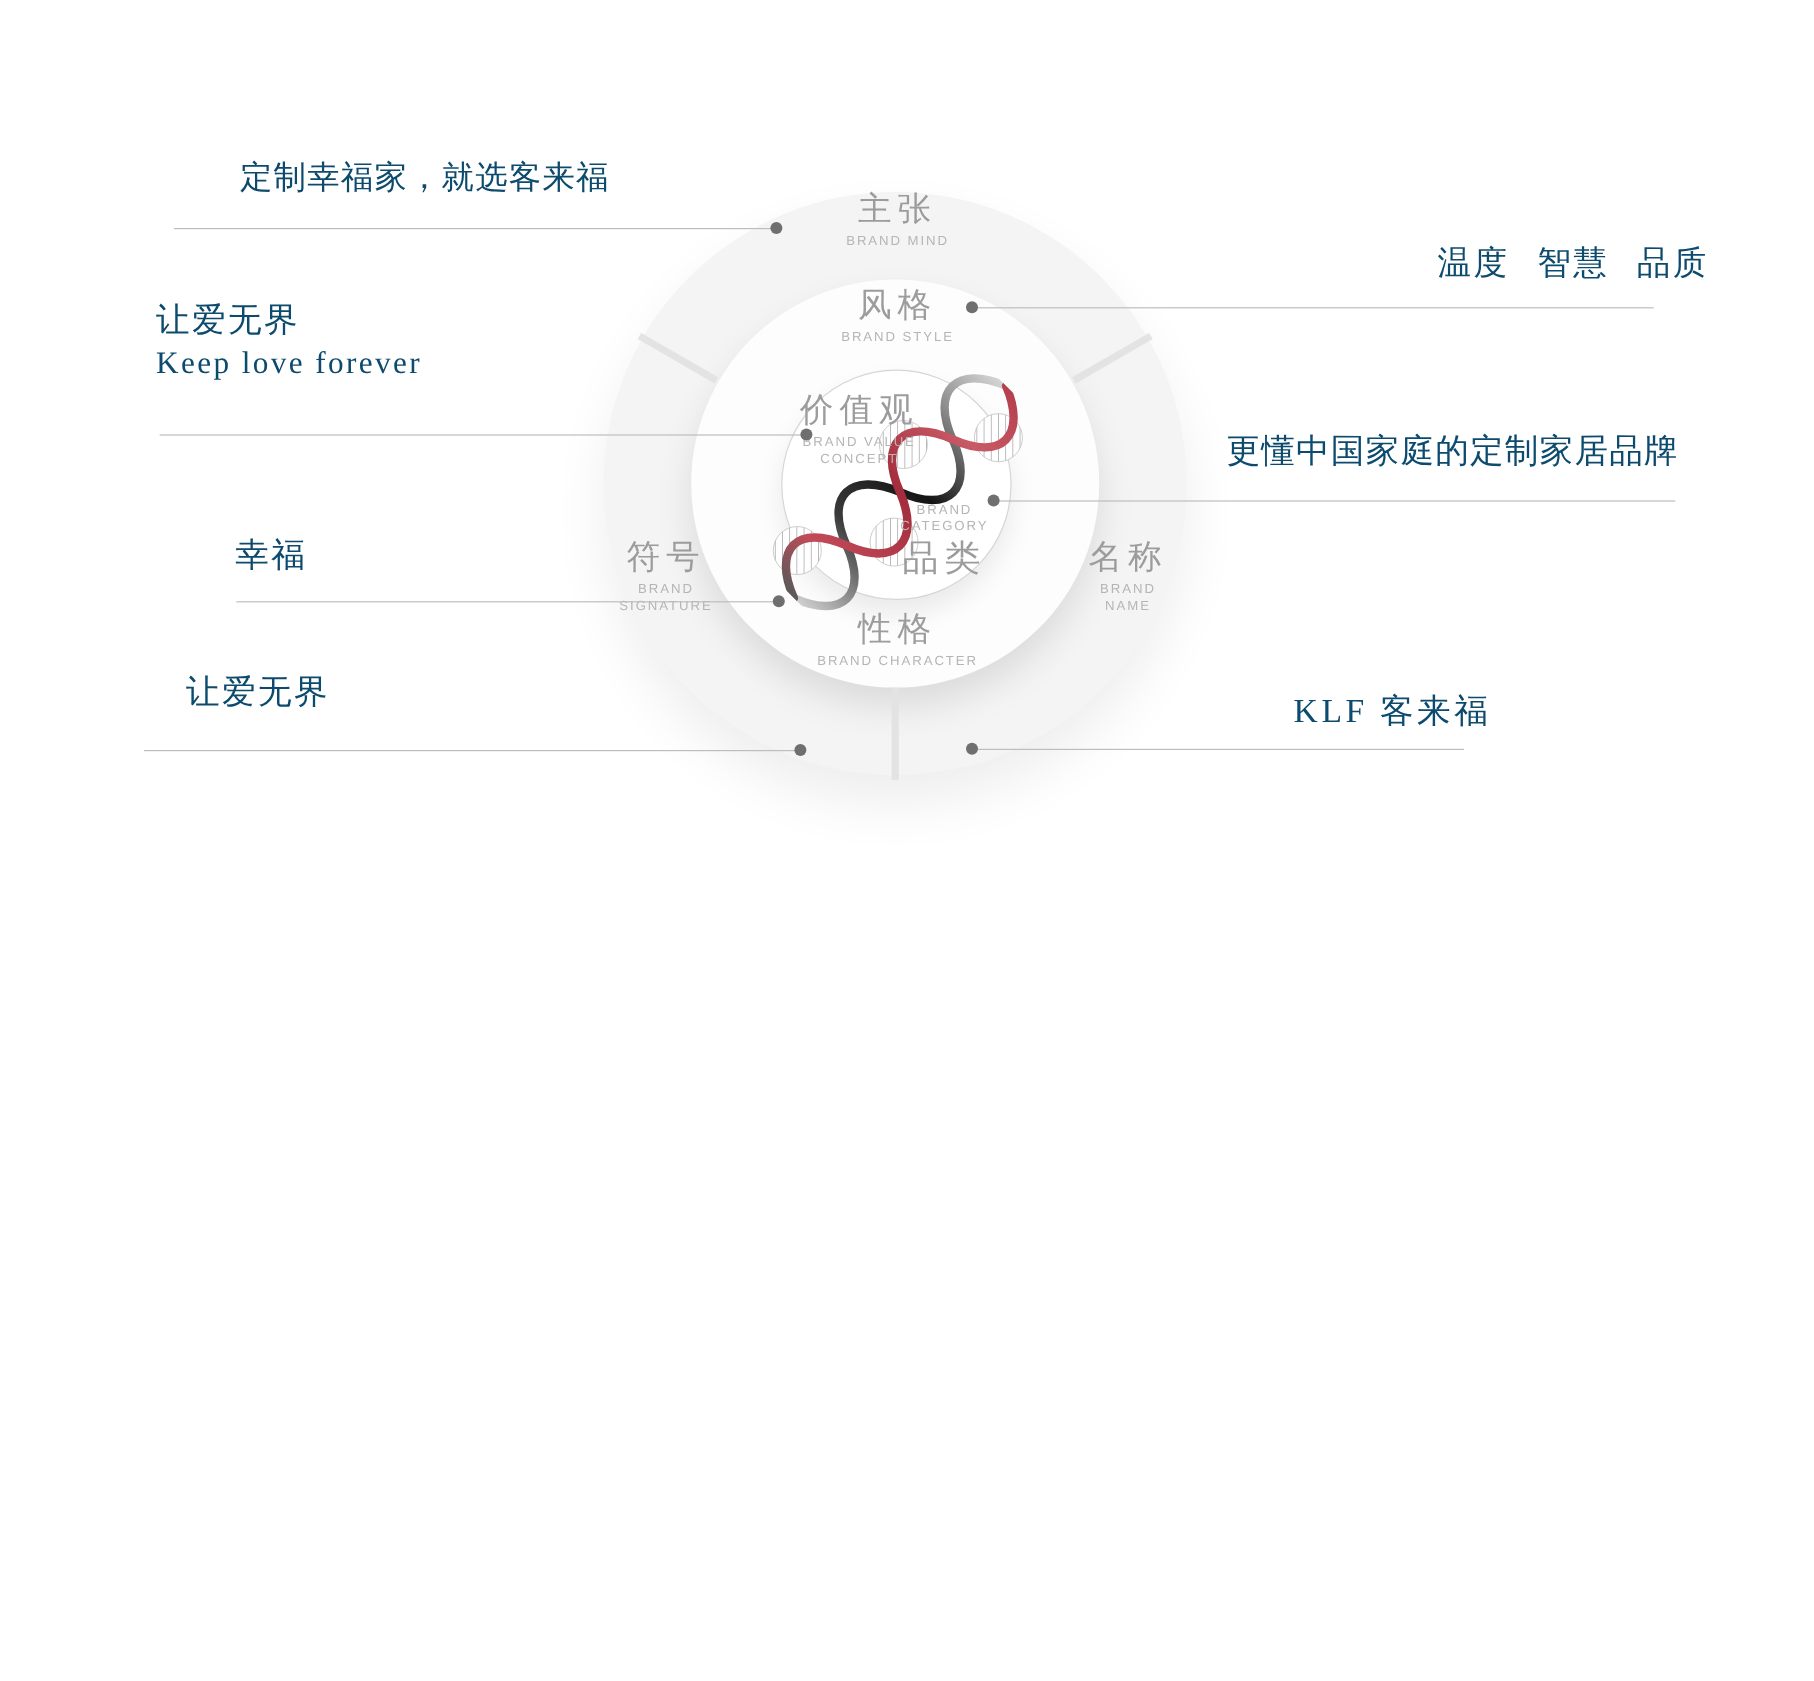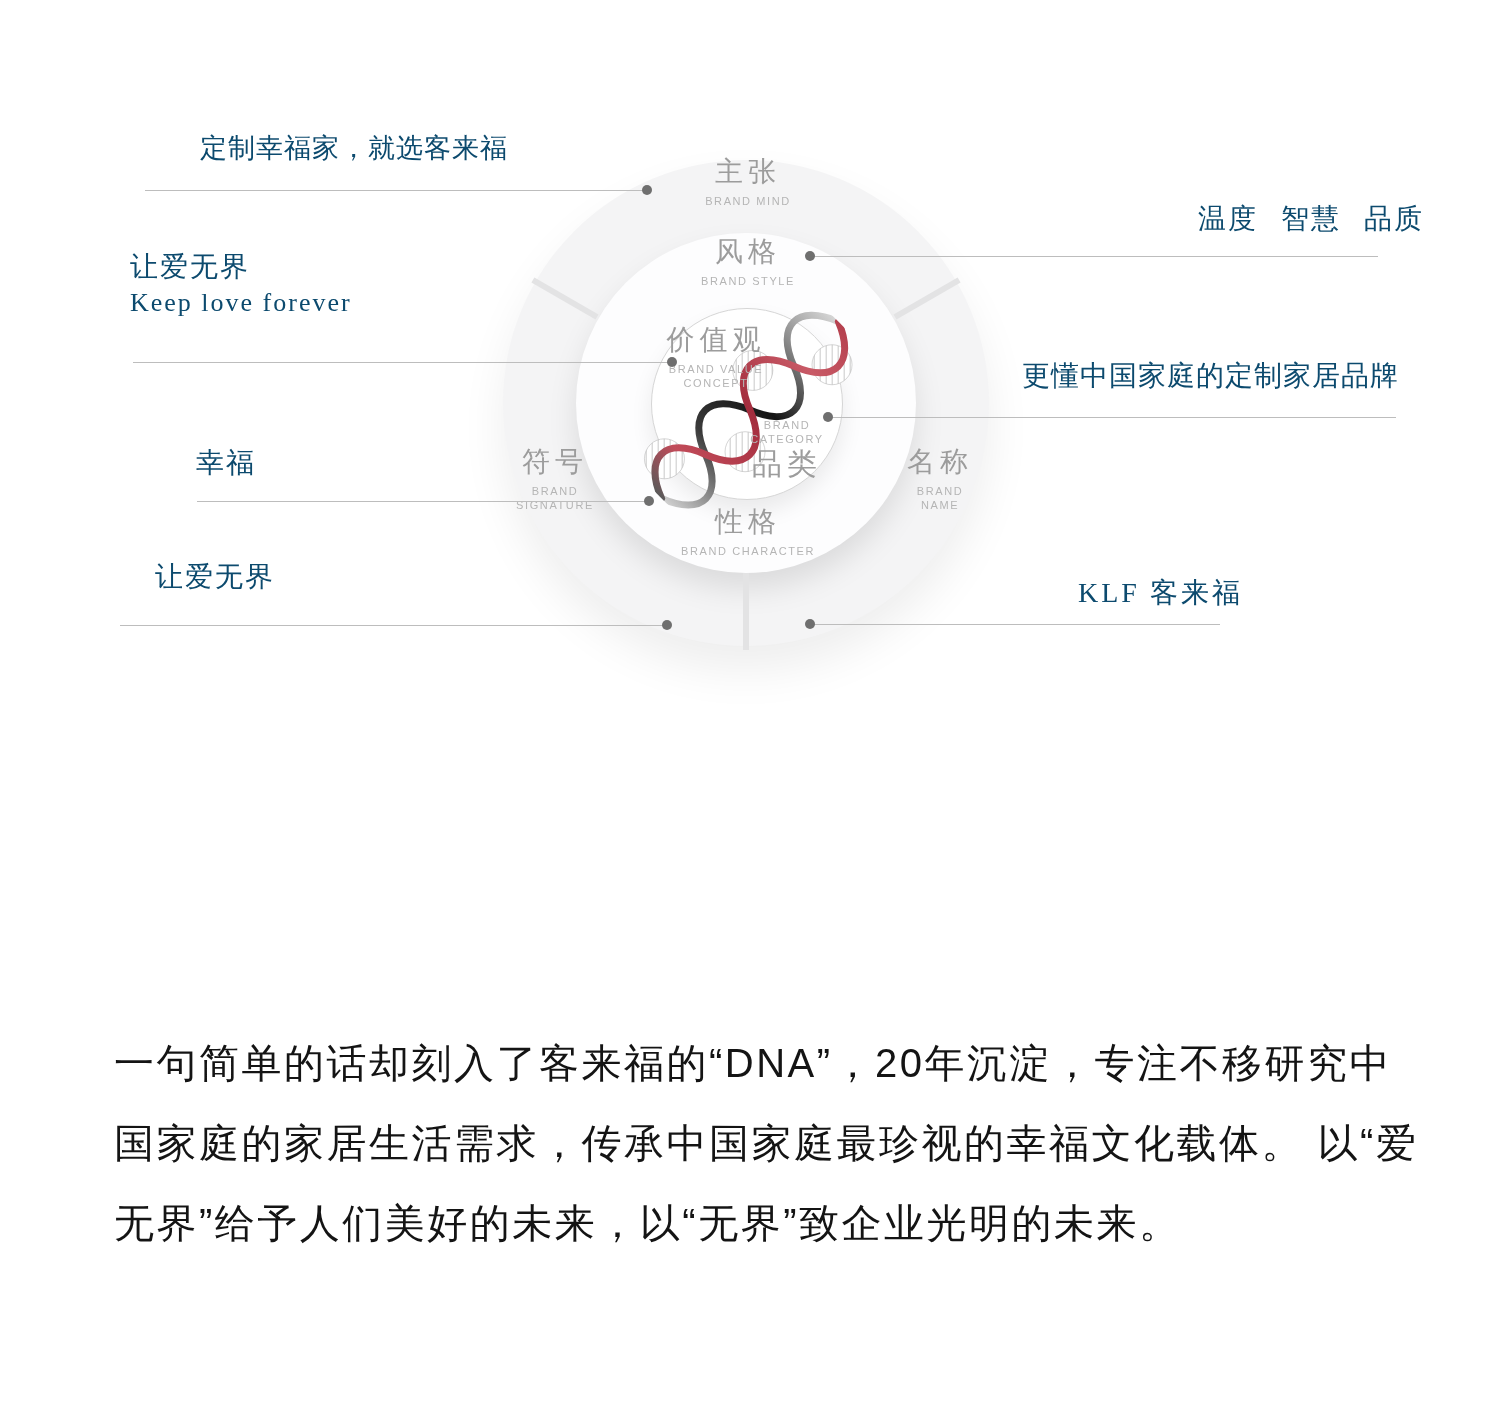--- a/index.html
+++ b/index.html
@@ -14,21 +14,21 @@
   .inner-circle{left:651px;top:308px;width:190px;height:190px;background:#ffffff;
                 border:1px solid #d6d6d6;box-shadow:0 12px 22px rgba(0,0,0,.08);}
   .divider{position:absolute;background:#e3e3e4;}
   .div-bottom{left:743px;top:573px;width:6px;height:77px;}
   .div-upleft{left:597px;top:314px;width:74px;height:6px;transform-origin:0 50%;transform:rotate(210deg);}
   .div-upright{left:895px;top:314px;width:74px;height:6px;transform-origin:0 50%;transform:rotate(-30deg);}
   
   .dna{position:absolute;left:625px;top:362px;transform:rotate(-45deg);}
   
   .rl{position:absolute;text-align:center;color:#9c9c9c;}
-  .rl .zh{font-size:28px;letter-spacing:5px;line-height:32px;font-family:Liberation Mono, monospace;}
+  .rl .zh{font-size:28px;letter-spacing:5px;line-height:32px;}
   .rl .en{font-size:11px;color:#b5b5b5;letter-spacing:1.6px;line-height:14px;margin:4px auto 0;}
   .rl-mind{left:668px;top:158px;width:160px;}
   .rl-style{left:668px;top:238px;width:160px;}
   .rl-value{left:646px;top:326px;width:140px;}
   .rl-value .en{width:104px;}
   .rl-category{left:717px;top:414px;width:140px;}
   .rl-category .en{width:96px;margin-bottom:4px;}
   .rl-category .zh{font-size:30px;}
   .rl-signature{left:485px;top:448px;width:140px;}
   .rl-signature .en{width:92px;margin-left:24px;}
@@ -145,19 +145,14 @@
     <div class="side lb-slogan">定制幸福家，就选客来福</div>
     <div class="side lb-value">让爱无界</div>
     <div class="side lb-value-en">Keep love forever</div>
     <div class="side lb-signature">幸福</div>
     <div class="side lb-character">让爱无界</div>
     <div class="side lb-style">温度 智慧 品质</div>
     <div class="side lb-category">更懂中国家庭的定制家居品牌</div>
     <div class="side lb-name">KLF 客来福</div>
   </div>
 
-  <div class="para">
-    <div>一句简单的话却刻入了客来福的“DNA”，20年沉淀，专注不移研究中</div>
-    <div>国家庭的家居生活需求，传承中国家庭最珍视的幸福文化载体。 以“爱</div>
-    <div>无界”给予人们美好的未来，以“无界”致企业光明的未来。</div>
-  </div>
 
 </div>
 
 </body></html>

